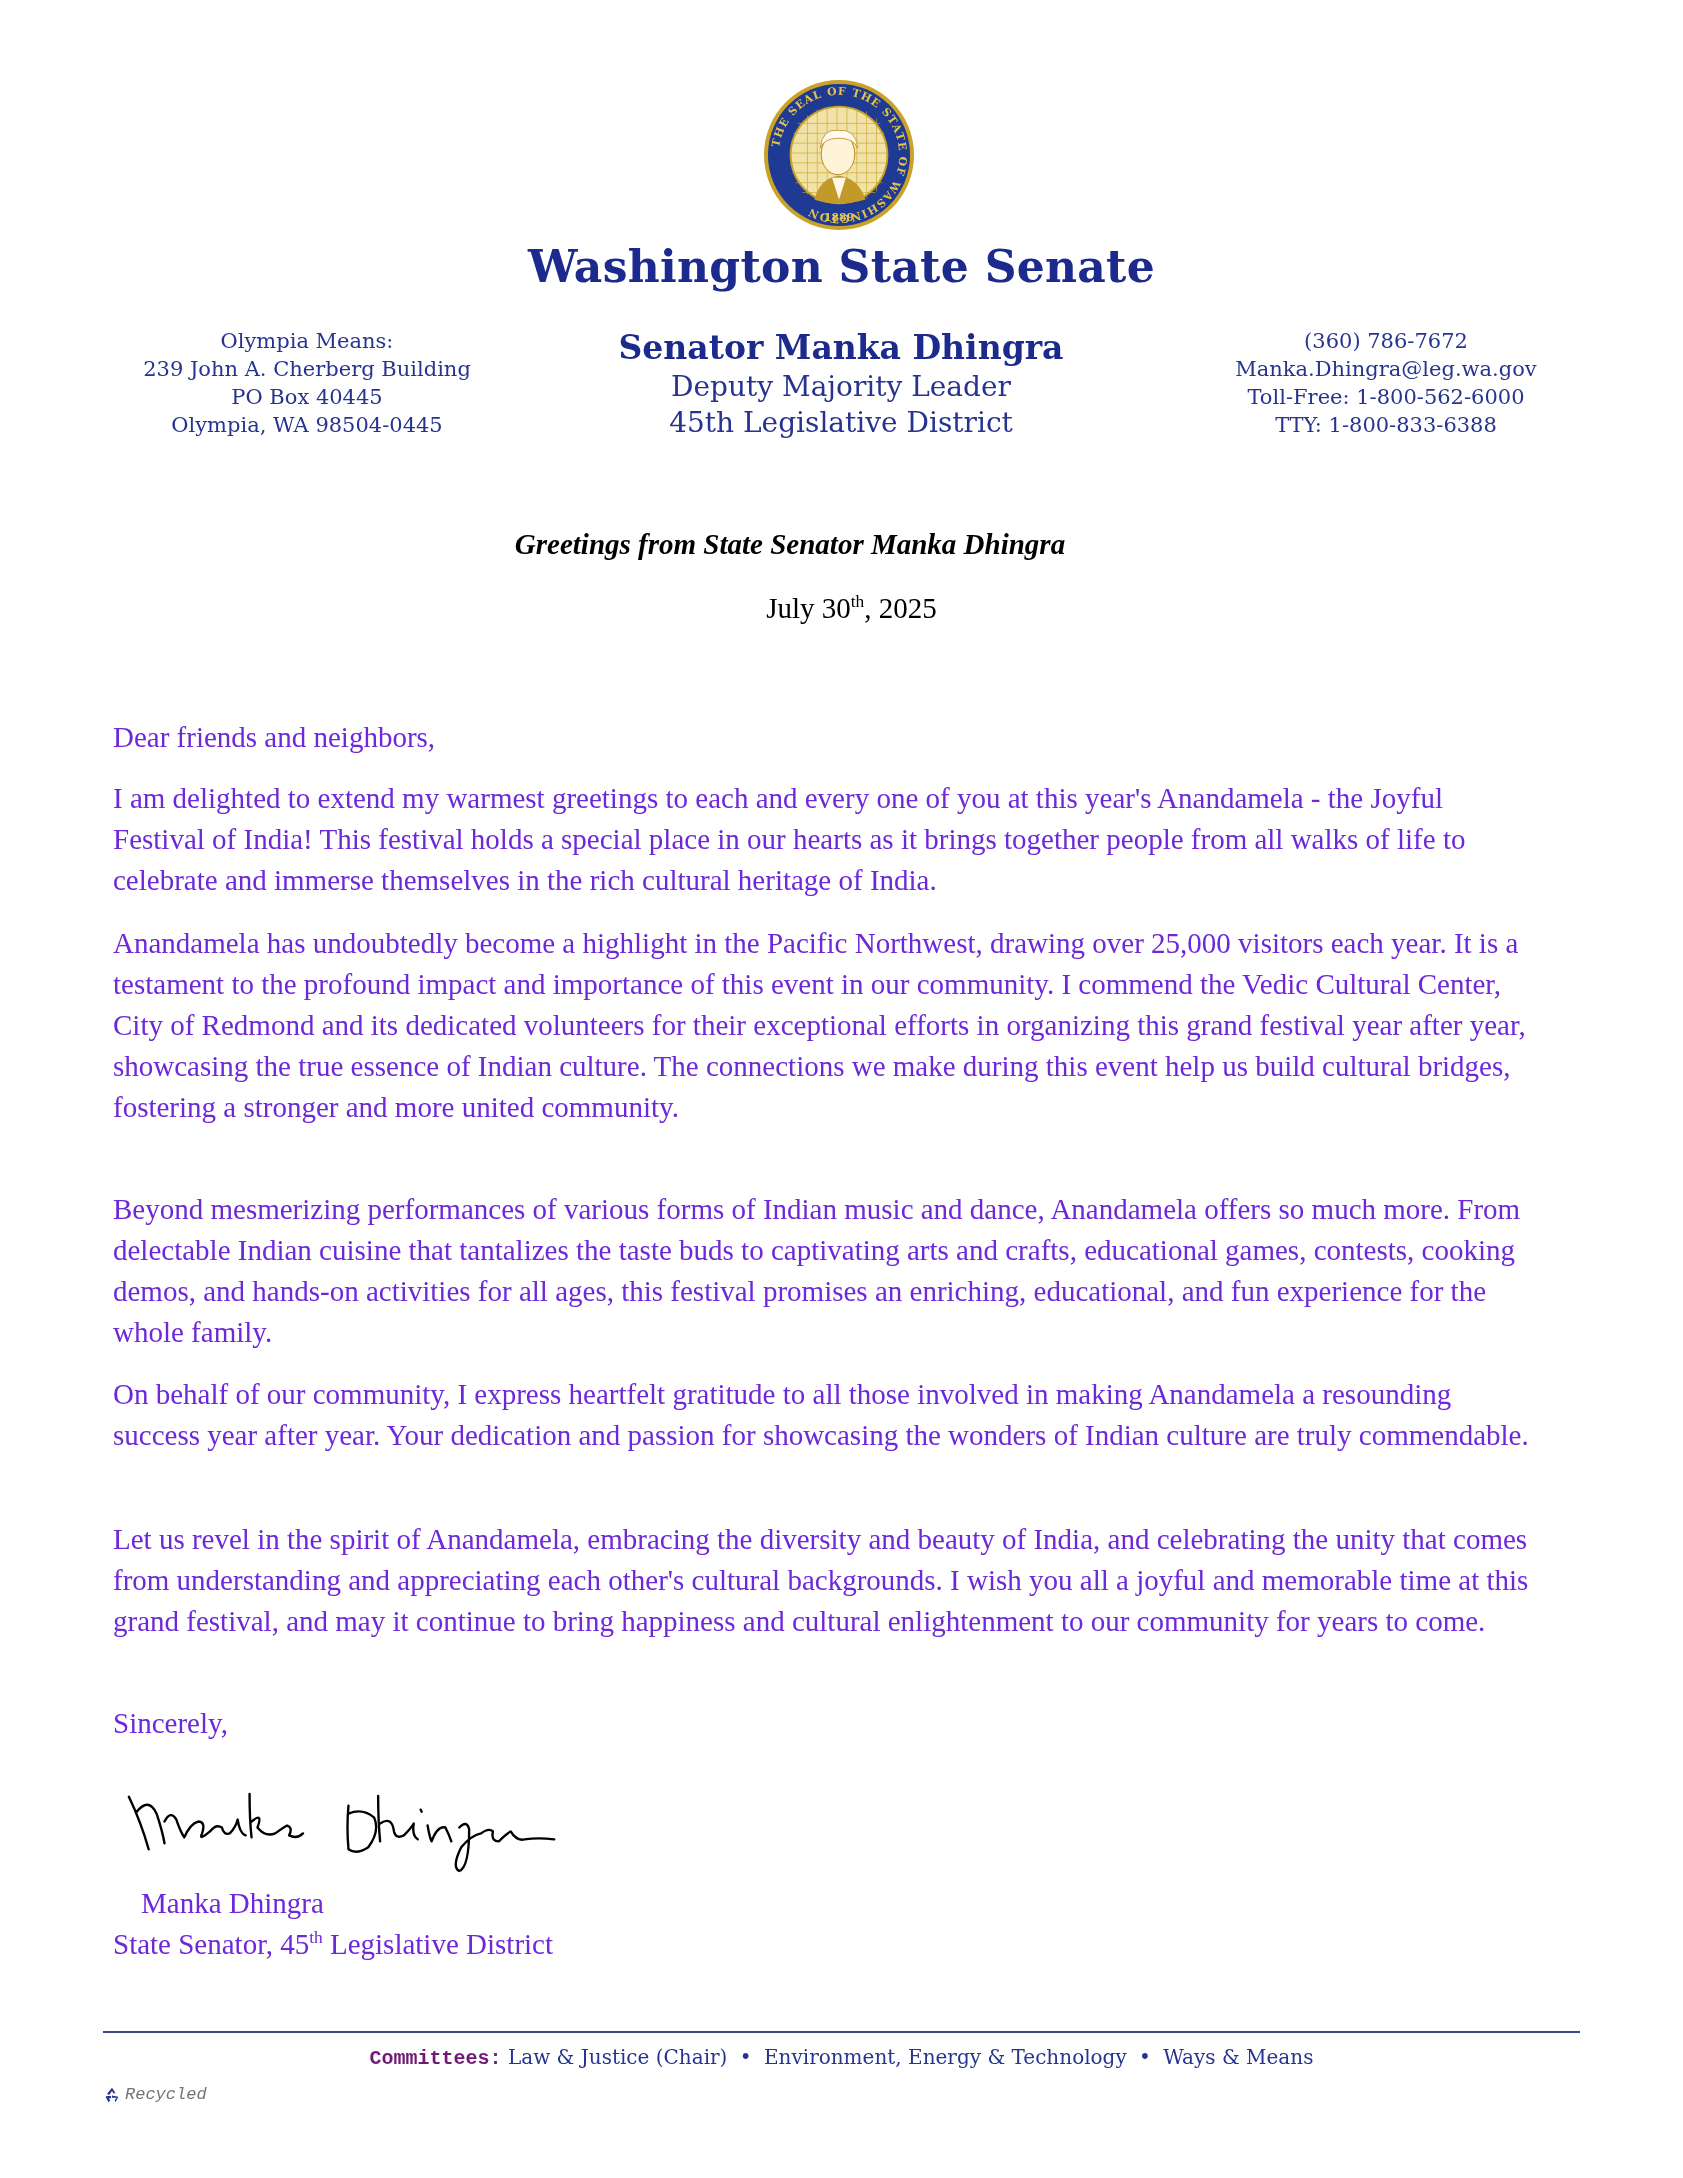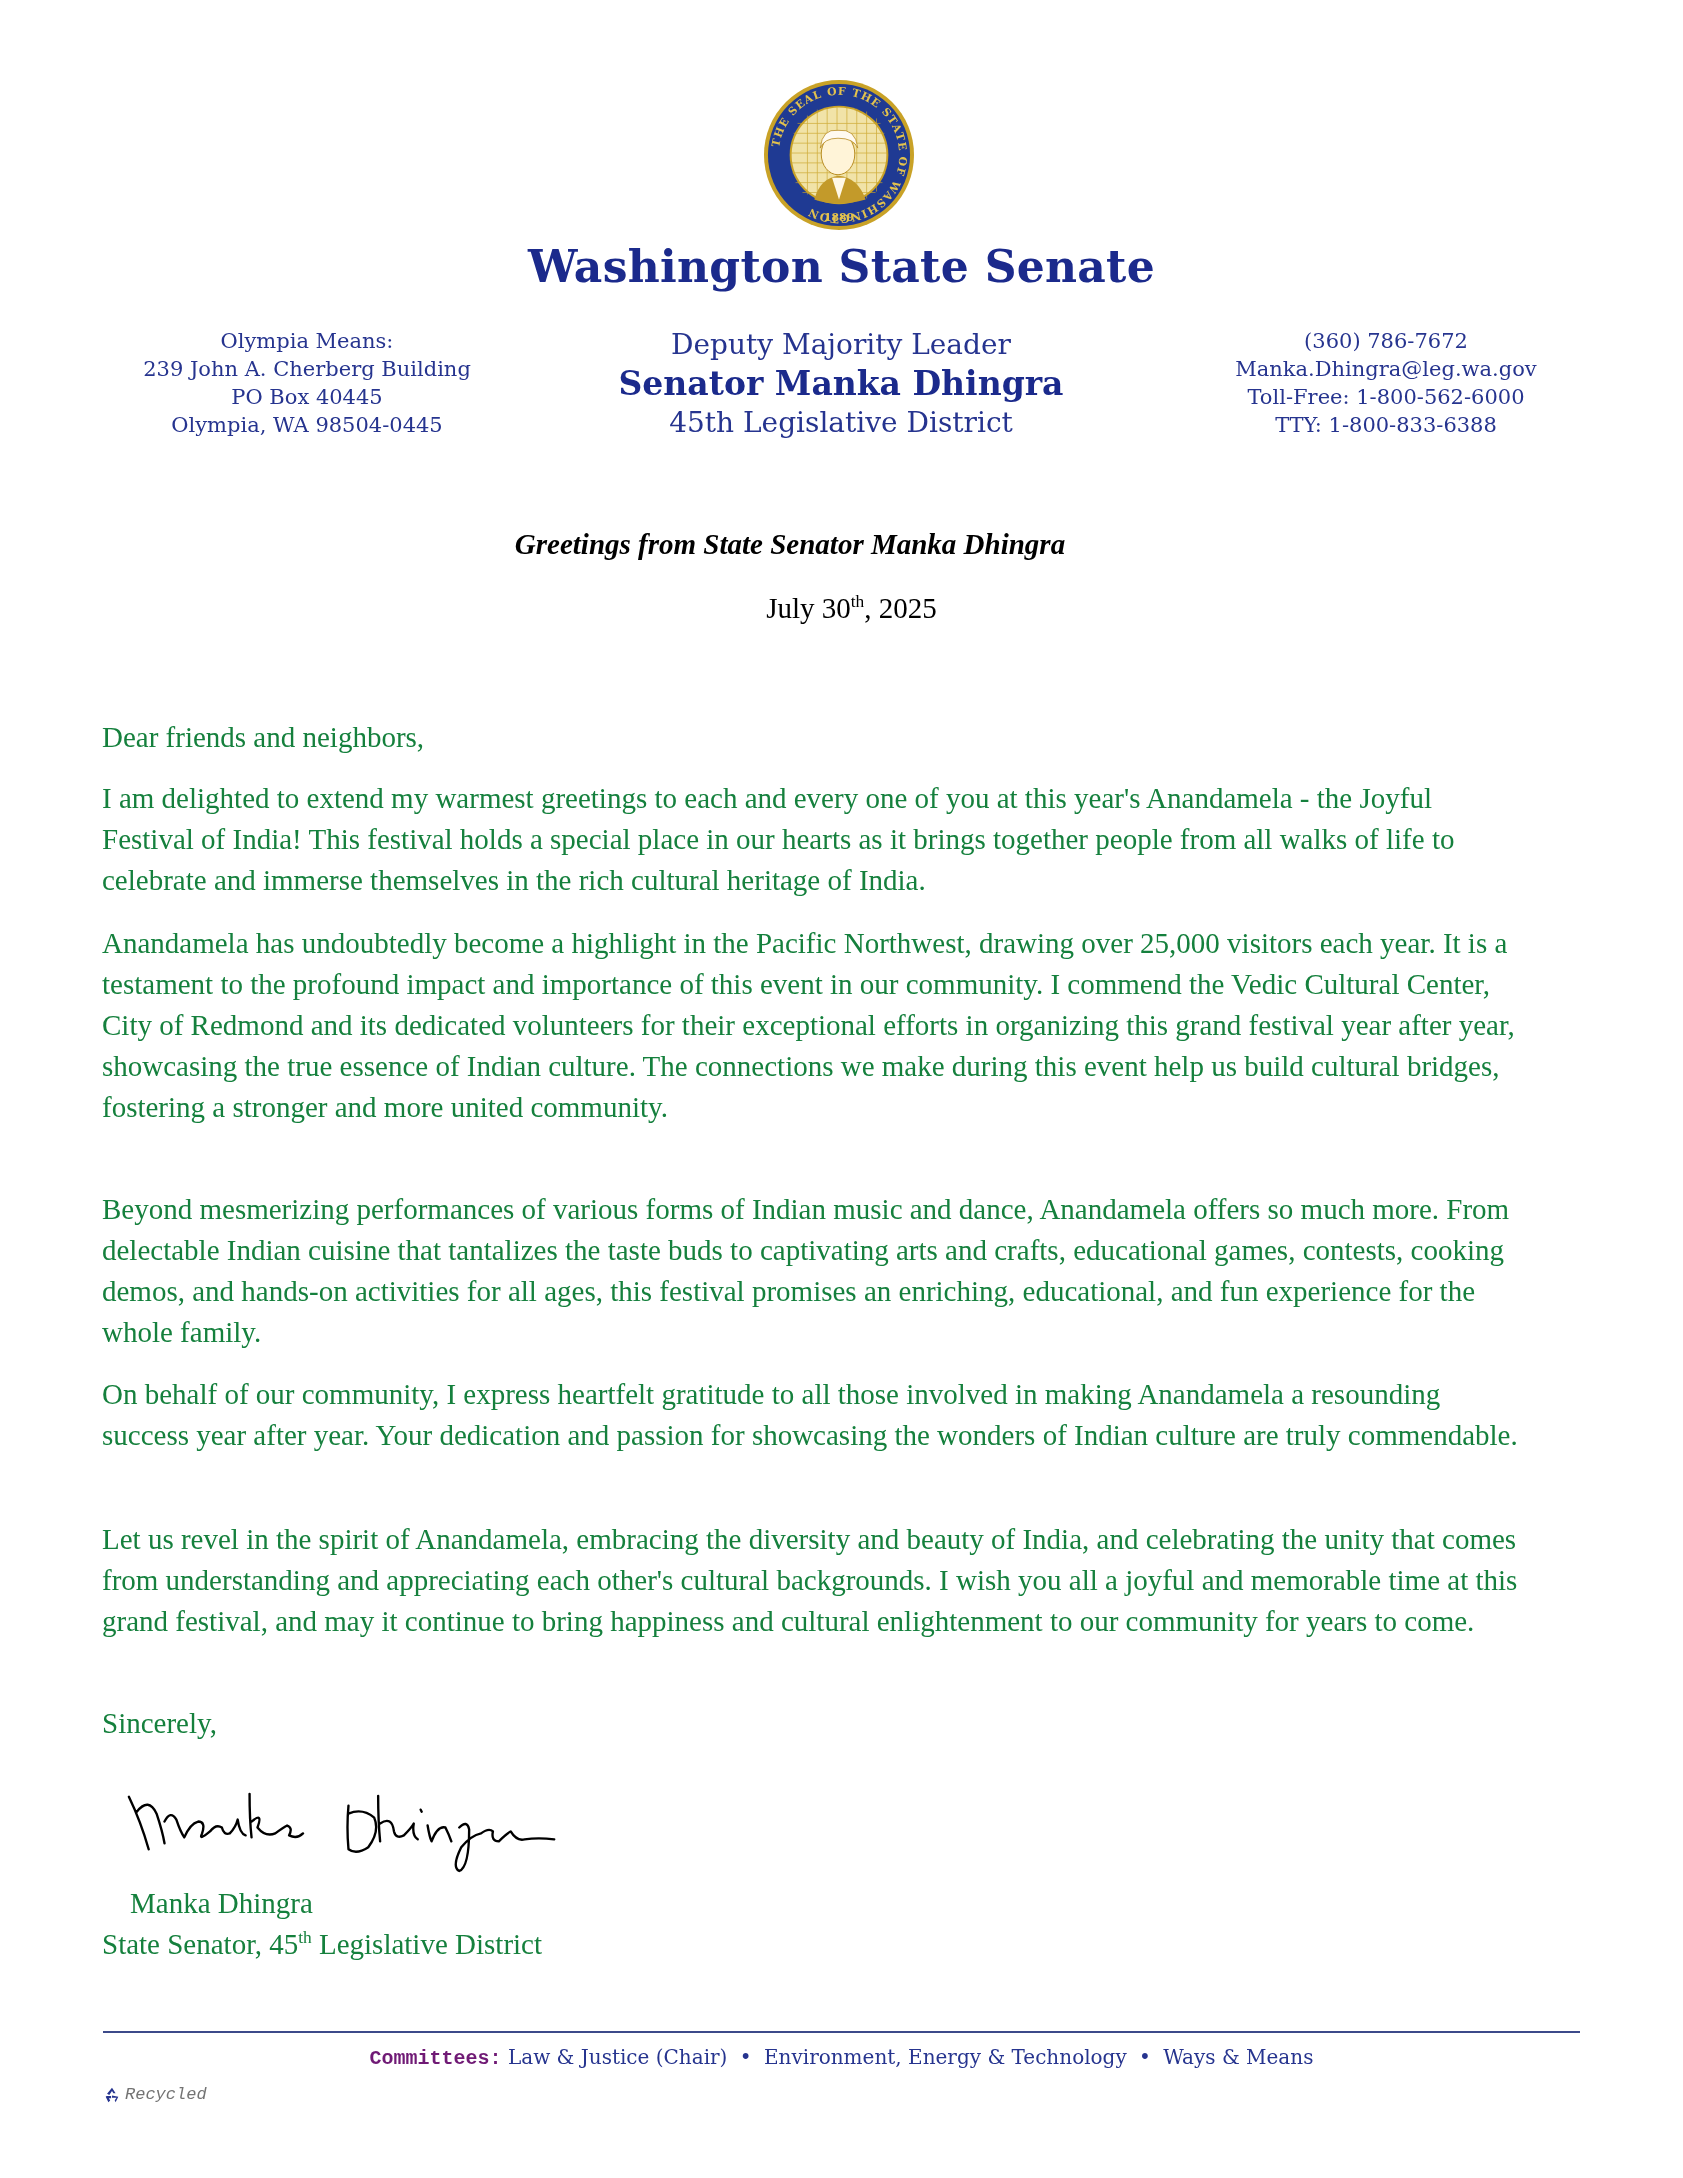--- a/index.html
+++ b/index.html
@@ -26,22 +26,22 @@
       font-family: "Liberation Serif", serif; font-style: italic; font-weight: bold;
       font-size: 29px; color: #000;
     }
     .date {
       position: absolute; left: 10px; top: 592px; width: 1683px; text-align: center;
       font-family: "Liberation Serif", serif; font-size: 29px; color: #000;
     }
     sup { font-size: 0.6em; line-height: 0; vertical-align: super; }
 
     .body-text {
-      position: absolute; left: 102px; width: 1416px;
-      font-family: "Liberation Serif", serif; font-size: 29px; line-height: 41px; color: #15803d;
+      position: absolute; left: 113px; width: 1416px;
+      font-family: "Liberation Serif", serif; font-size: 29px; line-height: 41px; color: #6d28d9;
     }
     .salutation { top: 717px; }
     .p1 { top: 778px; }
     .p2 { top: 923px; }
     .p3 { top: 1189px; }
     .p4 { top: 1374px; }
     .p5 { top: 1519px; }
     .closing { top: 1703px; }
     .signer-name { top: 1883px; margin-left: 28px; }
     .signer-title { top: 1924px; }
@@ -104,22 +104,22 @@
   <div class="senate-title">Washington State Senate</div>
 
   <div class="lh-col lh-left">
     <span class="lh-row">Olympia Means:</span>
     <span class="lh-row">239 John A. Cherberg Building</span>
     <span class="lh-row">PO Box 40445</span>
     <span class="lh-row">Olympia, WA 98504-0445</span>
   </div>
 
   <div class="lh-col lh-center">
+    <span class="lh-row name">Senator Manka Dhingra</span>
     <span class="lh-row sub">Deputy Majority Leader</span>
-    <span class="lh-row name">Senator Manka Dhingra</span>
     <span class="lh-row sub">45th Legislative District</span>
   </div>
 
   <div class="lh-col lh-right">
     <span class="lh-row">(360) 786-7672</span>
     <span class="lh-row">Manka.Dhingra@leg.wa.gov</span>
     <span class="lh-row">Toll-Free: 1-800-562-6000</span>
     <span class="lh-row">TTY: 1-800-833-6388</span>
   </div>
 

